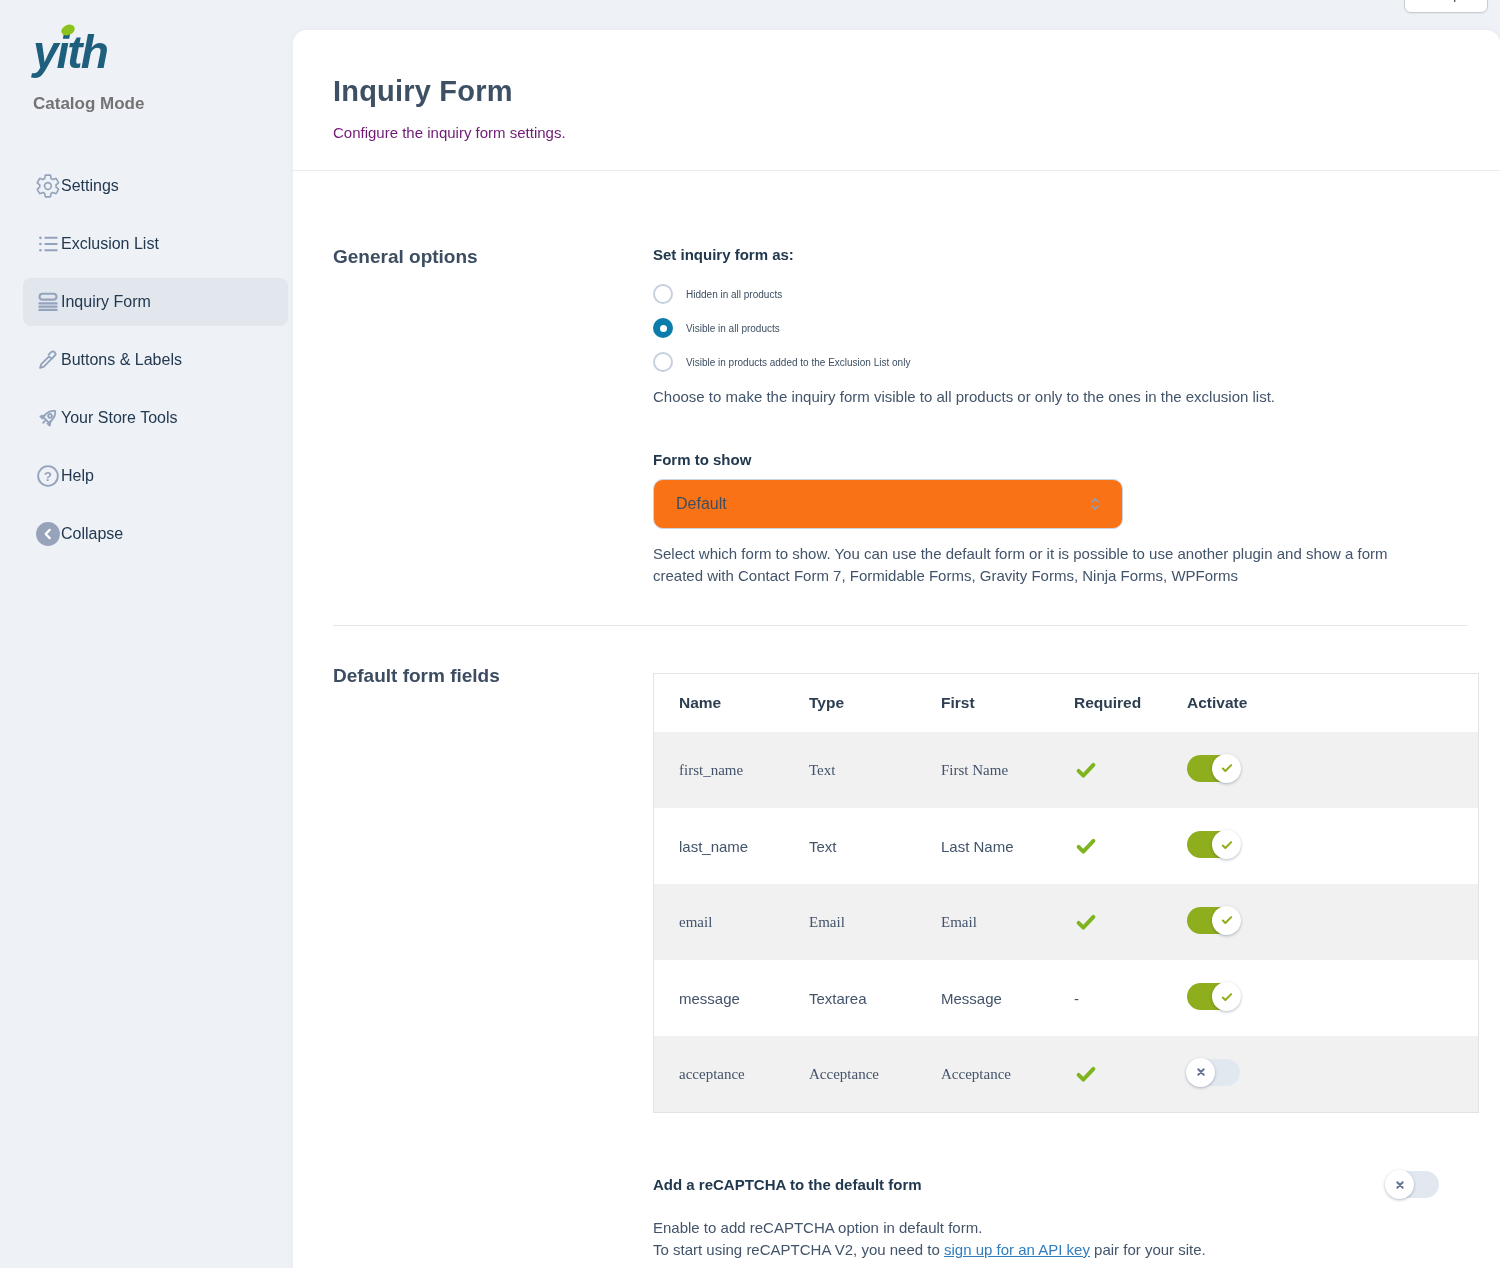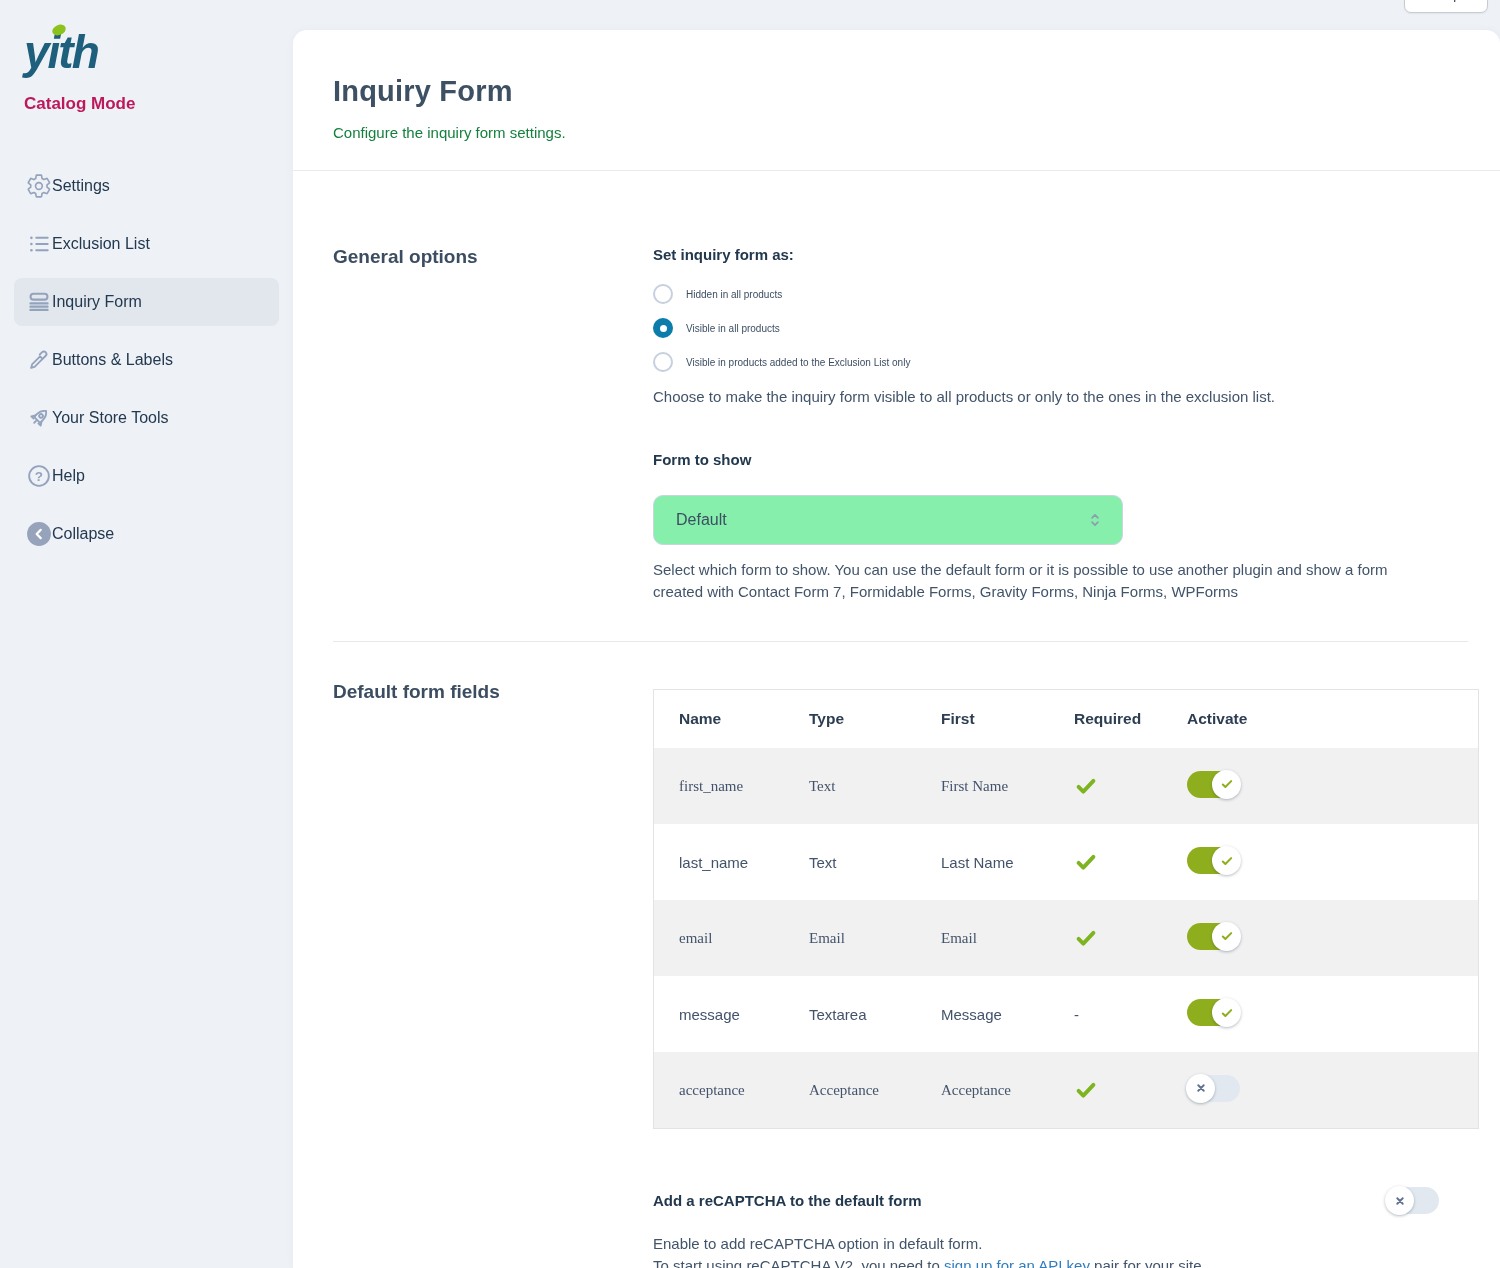--- a/index.html
+++ b/index.html
@@ -5,31 +5,31 @@
   * { margin:0; padding:0; box-sizing:border-box; }
   html,body { width:1500px; height:1268px; overflow:hidden; }
   body {
     background:#eef1f6;
     font-family:"Liberation Sans", sans-serif;
     color:#42546a;
     position:relative;
   }
 
   
-  .sidebar { position:absolute; left:0; top:0; width:293px; height:100%; background:#eef1f6; }
+  .sidebar { position:absolute; left:9px; top:0; width:293px; height:100%; background:#eef1f6; }
   .logo { position:relative; margin:22px 0 0 24px; width:110px; height:64px; }
   .logo-text {
     font-style:italic; font-weight:700; font-size:46px; letter-spacing:-2px;
     color:#1d5f7d; line-height:60px;
   }
   .logo-dot {
     position:absolute; left:28px; top:3px; width:14px; height:10px;
     background:#8cc21c; border-radius:50%; transform:rotate(-24deg);
   }
-  .brand-name { margin:8px 0 0 24px; font-size:17px; font-weight:700; color:#be185d; }
+  .brand-name { margin:8px 0 0 24px; font-size:17px; font-weight:700; color:#737373; }
 
   .menu { margin-top:48px; }
   .menu-item {
     display:flex; align-items:center; 
     height:48px; margin:10px 14px; padding:0 12px;
     border-radius:8px; cursor:pointer;
     font-size:16px; font-weight:500; color:#223950;
   }
   .menu-item.active { background:#e2e7ee; }
   .menu-item .icn { width:26px; height:26px; color:#94a3bc; flex:0 0 26px; display:flex; align-items:center; justify-content:center; }
@@ -45,21 +45,21 @@
   }
 
   
   .card {
     position:absolute; left:293px; top:30px; right:0; bottom:0;
     background:#fff; border-radius:14px 14px 0 0;
     box-shadow:0 0 8px rgba(30,50,70,.04);
   }
   .card-header { padding:45px 40px 29px 40px; border-bottom:1px solid #e9eaec; }
   .page-title { font-size:29px; font-weight:600; color:#3e5064; letter-spacing:.2px; }
-  .page-subtitle { margin-top:16px; font-size:15px; color:#15803d; }
+  .page-subtitle { margin-top:16px; font-size:15px; color:#701a75; }
 
   .card-body { padding:75px 32px 0 40px; }
   .row-grid { display:grid; grid-template-columns:320px 1fr; }
   .section-heading { font-size:19px; font-weight:700; color:#3c4d61; }
 
   .field-label { font-size:15px; font-weight:700; color:#22384e; }
 
   
   .radio-group { margin-top:14px; }
   .radio-row { display:flex; align-items:center; gap:13px; height:34px; cursor:pointer; }
@@ -72,22 +72,22 @@
     content:""; position:absolute; left:6.5px; top:6.5px; width:7px; height:7px;
     border-radius:50%; background:#fff;
   }
   .radio-label { font-size:10px; color:#3c4e62; }
   .desc { font-size:15px; color:#42546a; line-height:22px; }
   .radio-desc { margin-top:7px; }
 
   
   .fts-label { margin-top:43px; }
   .select {
-    margin-top:27px; width:470px; height:50px;
-    border:1.5px solid #c9d4e2; border-radius:10px; background:#86efac;
+    margin-top:11px; width:470px; height:50px;
+    border:1.5px solid #c9d4e2; border-radius:10px; background:#f97316;
     display:flex; align-items:center; justify-content:space-between;
     padding:0 16px 0 22px; font-size:16px; color:#3c4e62; cursor:pointer;
   }
   .select svg { width:22px; height:22px; }
   .select-desc { margin-top:14px; max-width:765px; }
 
   .divider { border-top:1px solid #e7e8ea; margin-top:38px; }
   .section-2 { margin-top:39px; }
 
   

